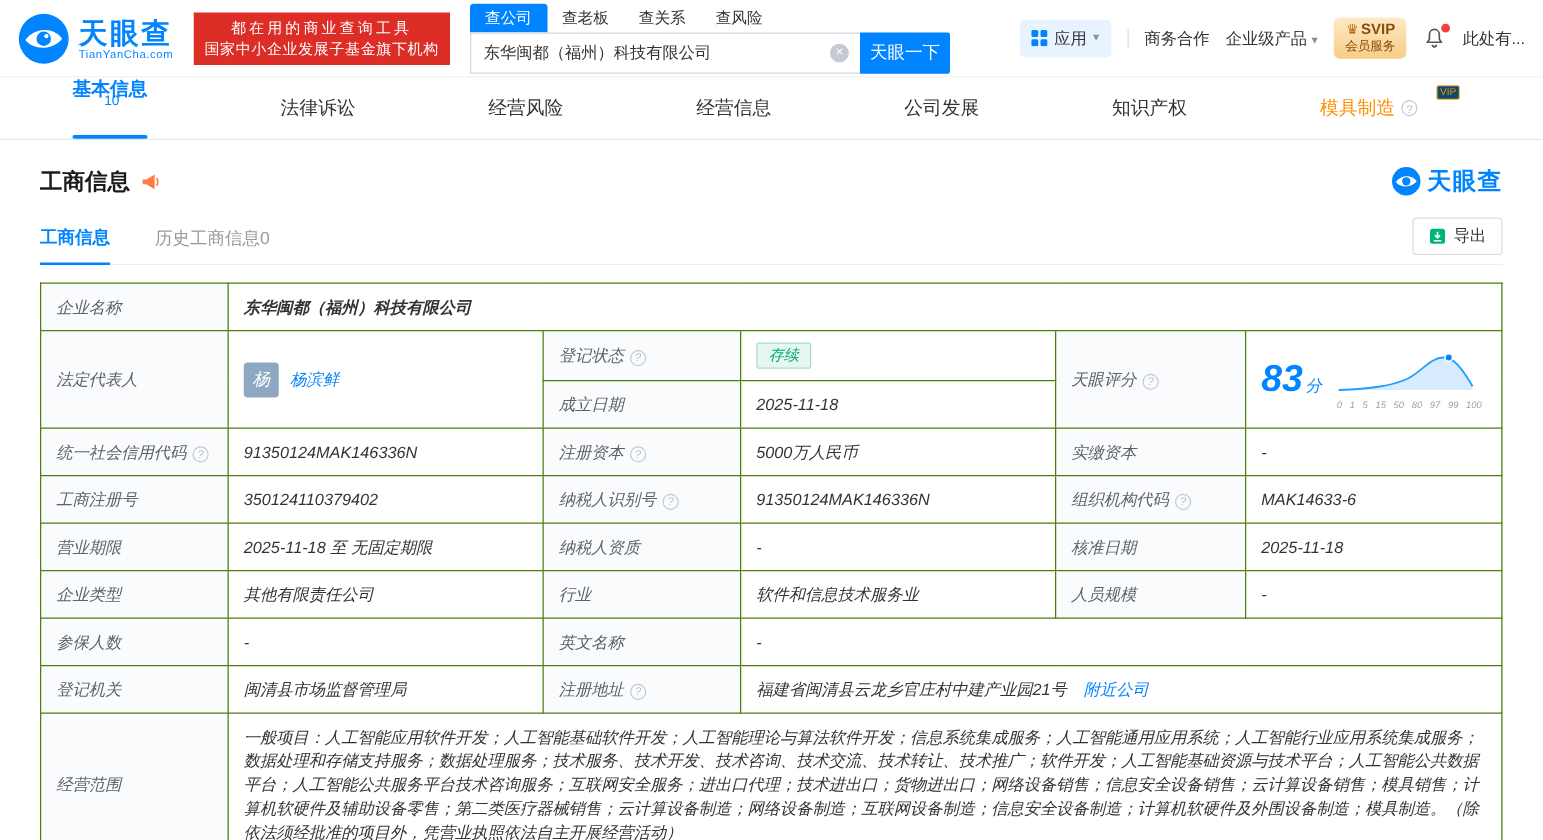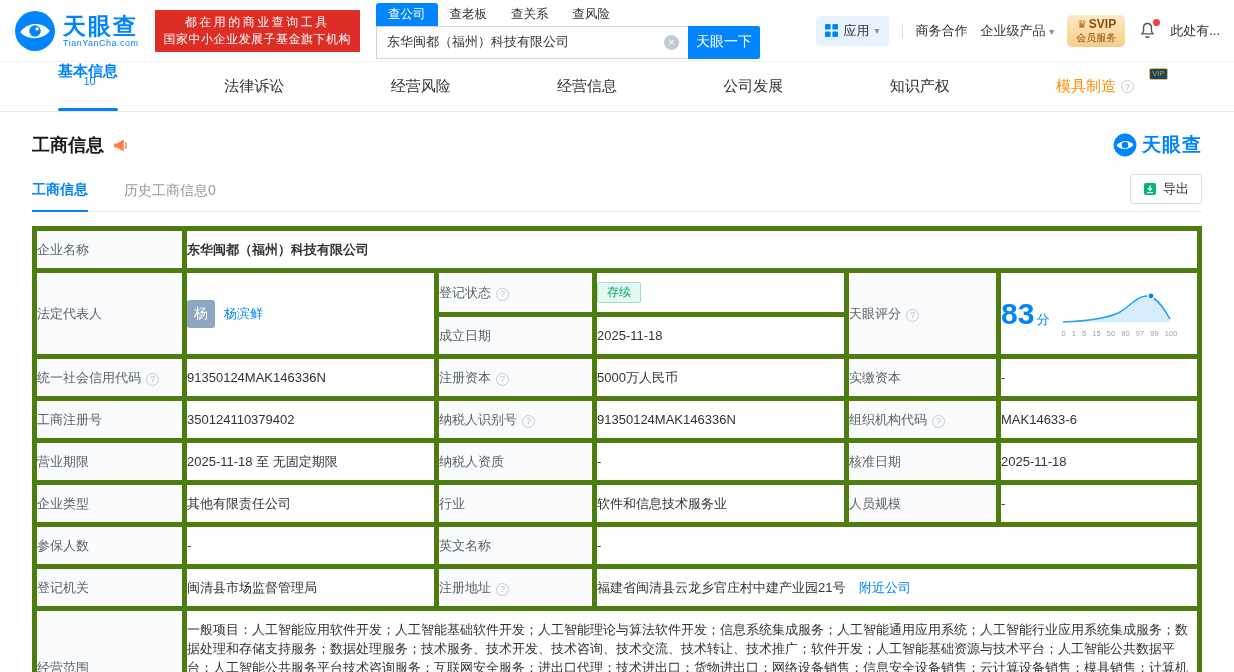--- a/index.html
+++ b/index.html
@@ -56,21 +56,21 @@
   .section-title { font-size:18px; font-weight:bold; color:#1a1a1a; }
   .megaphone { margin-left:8px; display:flex; }
   .watermark { margin-left:auto; display:flex; align-items:center; gap:5px; color:#0084ff; font-size:19px; font-weight:bold; letter-spacing:1px; }
 
   .subtabs { display:flex; align-items:flex-end; border-bottom:1px solid #ebedf0; margin-top:16px; }
   .subtab { font-size:14px; color:#999; padding:0 0 11px; margin-right:36px; cursor:pointer; }
   .subtab.active { color:#0084ff; font-weight:bold; border-bottom:2px solid #0084ff; margin-bottom:-1px; }
   .export-btn { margin-left:auto; margin-bottom:7px; display:inline-flex; align-items:center; gap:6px; background:#fff; border:1px solid #dcdfe3; border-radius:3px; padding:5px 12px; font-size:13px; color:#333; cursor:pointer; font-family:inherit;justify-content:space-between; }
 
   table.info { width:100%; border-collapse:collapse; table-layout:fixed; margin-top:14px; }
-  .info td { border:5px solid #4d7c0f; font-size:13px; color:#333; padding:9px 0; vertical-align:middle; word-break:break-all; line-height:19px; }
+  .info td { border:1px solid #4d7c0f; font-size:13px; color:#333; padding:9px 12px; vertical-align:middle; word-break:break-all; line-height:19px;font-style:italic; }
   .info td.lbl { background:#fafbfd; color:#5c6269; }
   .bold { font-weight:bold; color:#222; }
   .dash {}
   .link { color:#0084ff; cursor:pointer; }
   .nearby { margin-left:10px; white-space:nowrap; }
 
   .rep { display:flex; align-items:center; gap:9px; }
   .avatar { display:inline-flex; align-items:center; justify-content:center; width:28px; height:28px; background:#8ea8c3; color:#fff; border-radius:3px; font-size:14px; cursor:pointer; flex:0 0 auto; }
 
   .status-tag { display:inline-block; color:#00a870; background:#e6f7f1; border:1px solid #a5dfc9; border-radius:2px; padding:1px 9px; font-size:12px; line-height:17px; }

